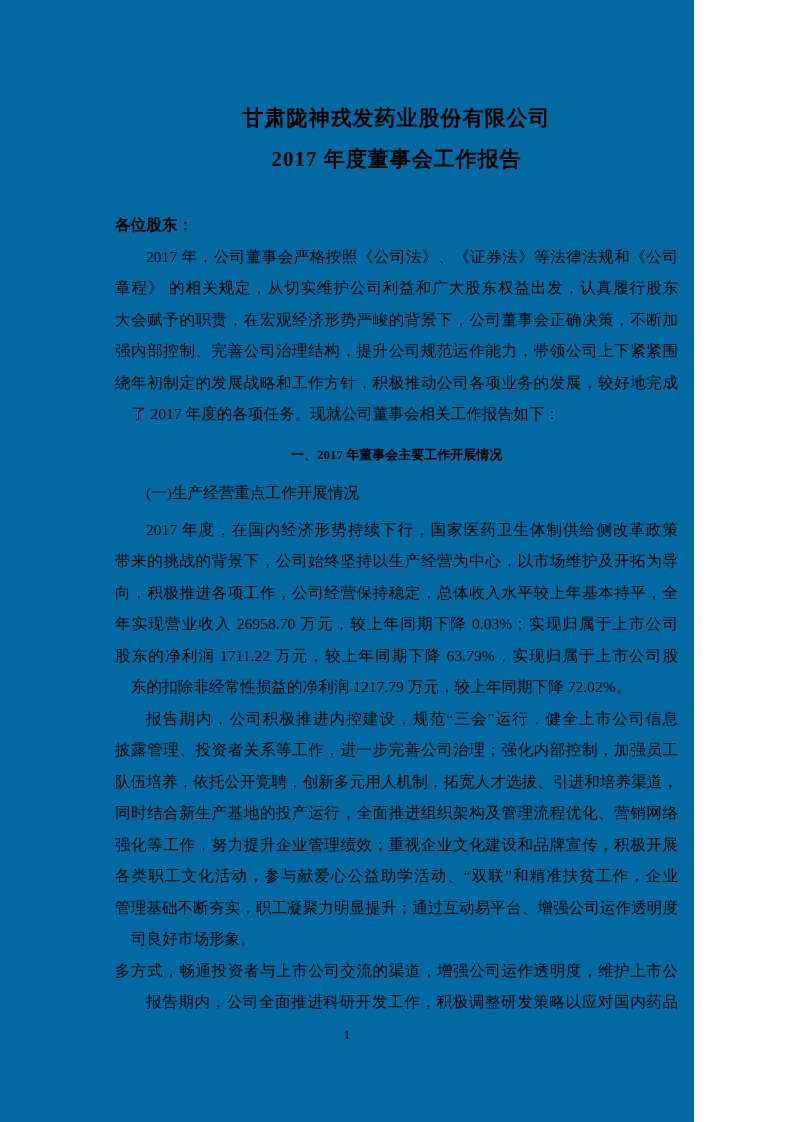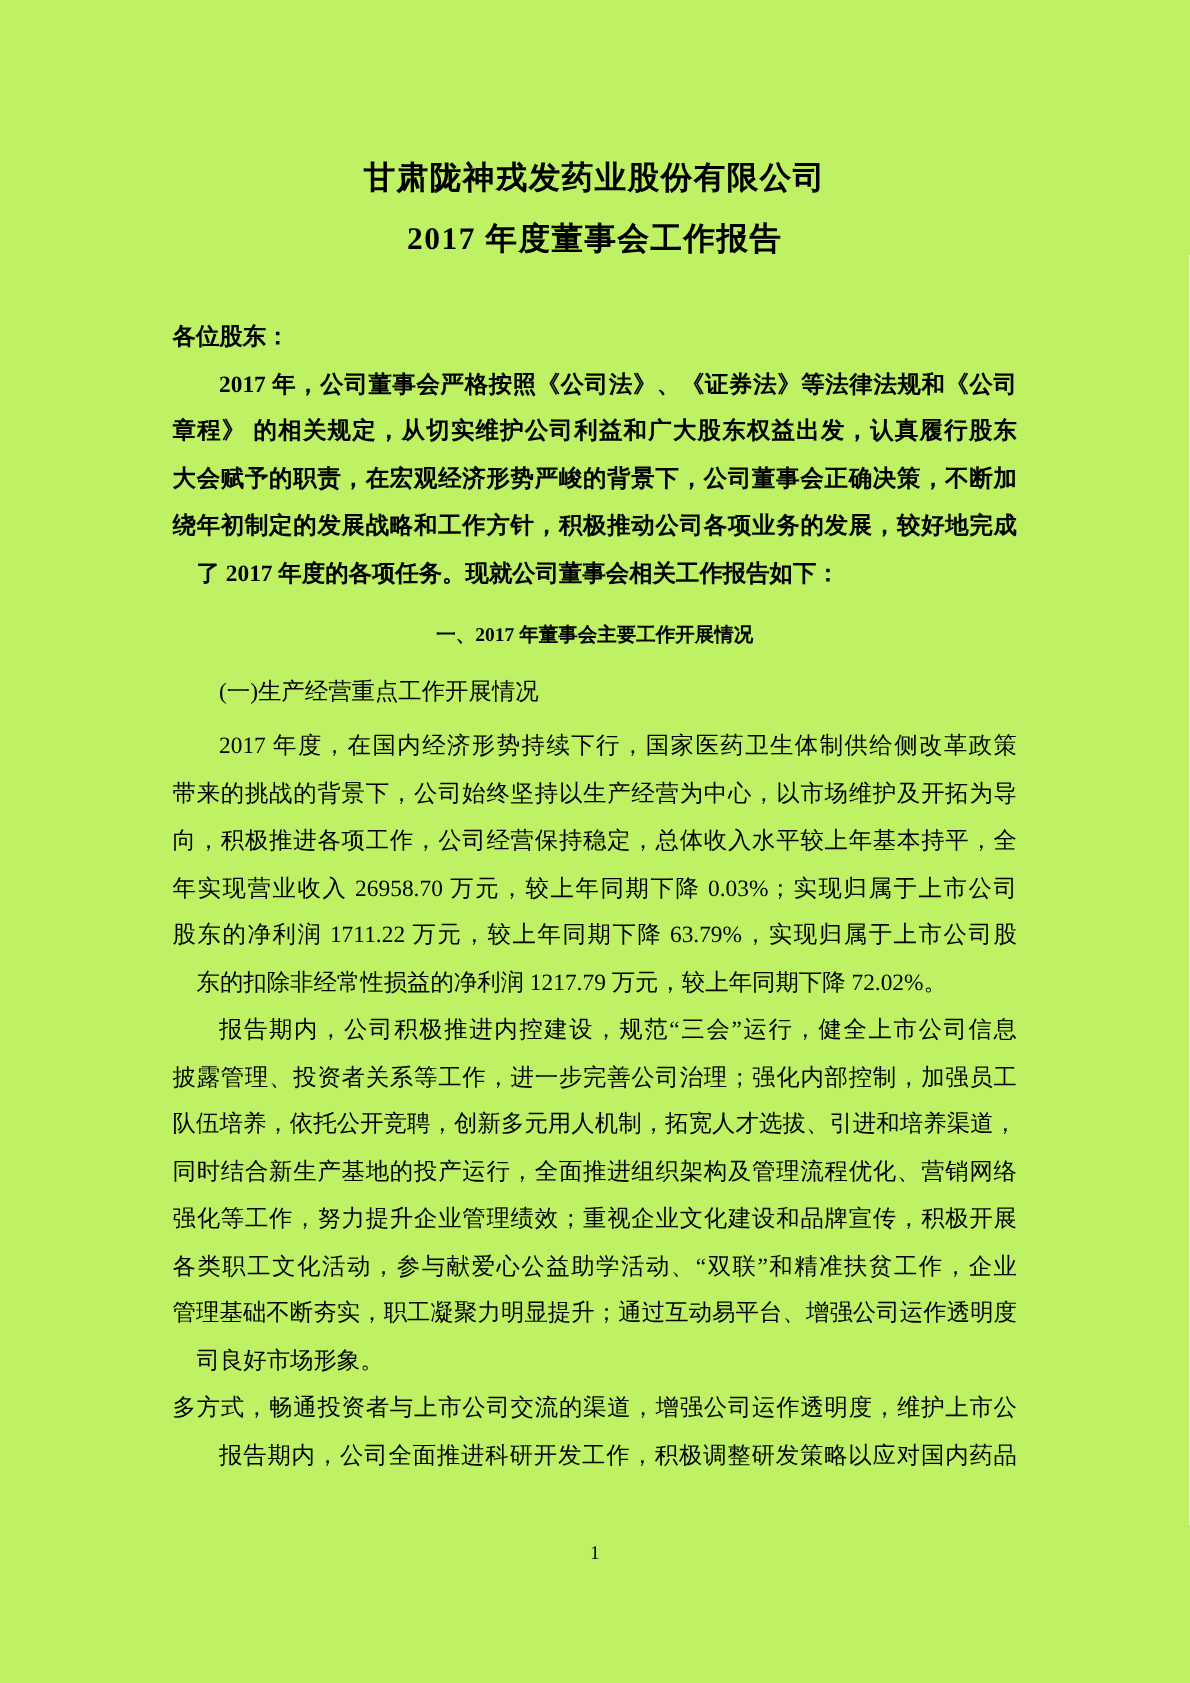--- a/index.html
+++ b/index.html
@@ -2,23 +2,23 @@
 <html><head>
 <meta charset="utf-8">
 <style>
   html, body {
     margin: 0;
     padding: 0;
     background: #ffffff;
   }
   .page {
     position: relative;
-    width: 793px;
+    width: 694px;
     height: 1122px;
-    background: #bef264;
+    background: #0369a1;
     color: #000000;
     font-family: "Liberation Serif", "DejaVu Serif", serif;
     overflow: hidden;
   }
   .content {
     position: absolute;
     left: 115px;
     top: 0;
     width: 563px;
   }
@@ -70,21 +70,20 @@
   .sub-heading {
     margin-top: 7px;
     padding-left: 31px;
     font-size: 15.6px;
     font-weight: normal;
     line-height: 31.5px;
     height: 31.5px;
   }
   .para.p-first {
     margin-top: 0;
-    font-weight: bold;
   }
   .para.p-after-sub {
     margin-top: 5px;
   }
   .page-footer {
     position: absolute;
     left: 0;
     right: 0;
     top: 1026px;
     text-align: center;
@@ -99,20 +98,21 @@
   <div class="content">
     <h1 class="doc-title first">甘肃陇神戎发药业股份有限公司</h1>
     <h1 class="doc-title second">2017 年度董事会工作报告</h1>
 
     <div class="greeting">各位股东：</div>
 
     <div class="para p-first">
         <div class="line indent">2017 年，公司董事会严格按照《公司法》、《证券法》等法律法规和《公司</div>
         <div class="line">章程》 的相关规定，从切实维护公司利益和广大股东权益出发，认真履行股东</div>
         <div class="line">大会赋予的职责，在宏观经济形势严峻的背景下，公司董事会正确决策，不断加</div>
+        <div class="line">强内部控制、完善公司治理结构，提升公司规范运作能力，带领公司上下紧紧围</div>
         <div class="line">绕年初制定的发展战略和工作方针，积极推动公司各项业务的发展，较好地完成</div>
         <div class="line last">了 2017 年度的各项任务。现就公司董事会相关工作报告如下：</div>
       </div>
 
     <div class="section-heading">一、2017 年董事会主要工作开展情况</div>
 
     <div class="sub-heading">(一)生产经营重点工作开展情况</div>
 
     <div class="para p-after-sub">
         <div class="line indent">2017 年度，在国内经济形势持续下行，国家医药卫生体制供给侧改革政策</div>

